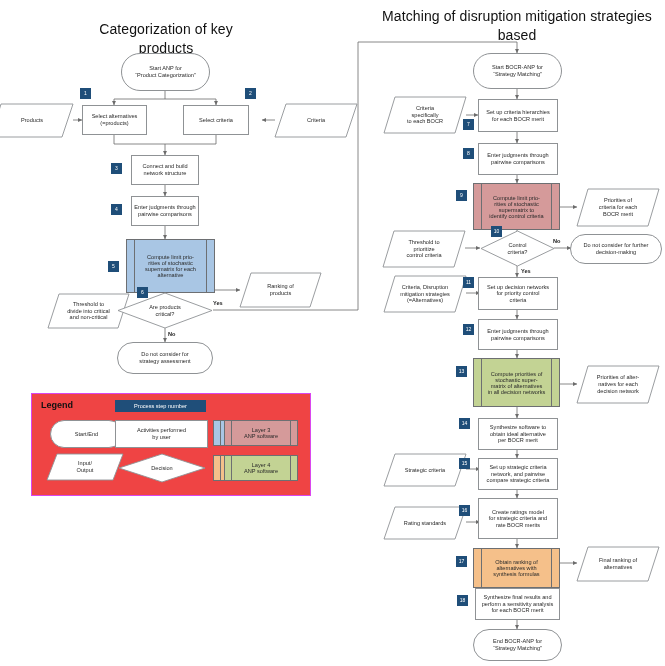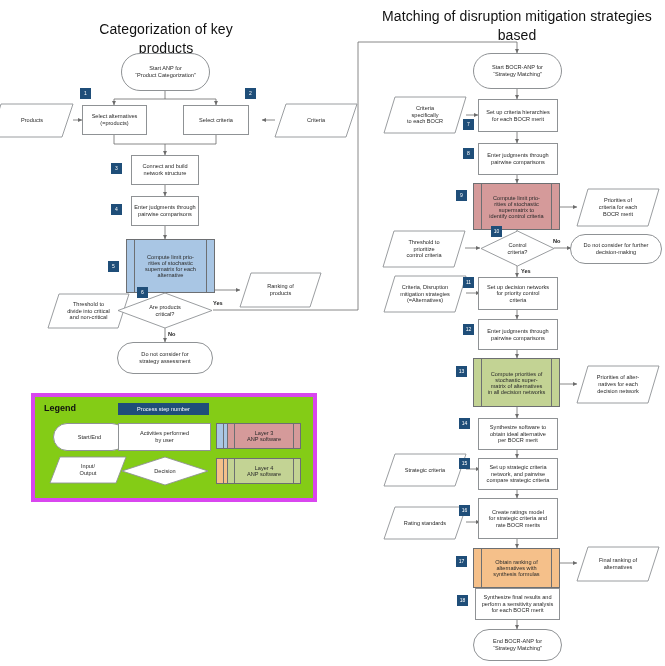--- a/index.html
+++ b/index.html
@@ -52,21 +52,21 @@
   
   .badge { position:absolute; width:11px; height:11px; background:#1f4e79;
            color:#ffffff; font-size:5px; display:flex; align-items:center;
            justify-content:center; line-height:1; }
 
   
   .blabel { position:absolute; font-size:5.6px; font-weight:bold; color:#1a1a1a; }
 
   
   #legend { position:absolute; left:31px; top:393px; width:278px; height:101px;
-            background:#84cc16; border:4px solid #d946ef; }
+            background:#ef4444; border:1px solid #d946ef; }
   #legend .ltitle { position:absolute; left:9px; top:6px; font-size:9px; font-weight:bold; color:#111; }
   .lg-term { position:absolute; border:1px solid #8f9295; border-radius:999px; background:#fff;
              font-size:5.6px; display:flex; align-items:center; justify-content:center; text-align:center; color:#2a2a2a; }
   .lg-proc { position:absolute; border:1px solid #8f9295; background:#fff;
              font-size:5.6px; display:flex; align-items:center; justify-content:center; text-align:center; color:#2a2a2a; line-height:1.2;}
   .lg-badge { position:absolute; background:#1f4e79; color:#fff; font-size:5.6px;
               display:flex; align-items:center; justify-content:center; }
 </style>
 </head>
 <body>

